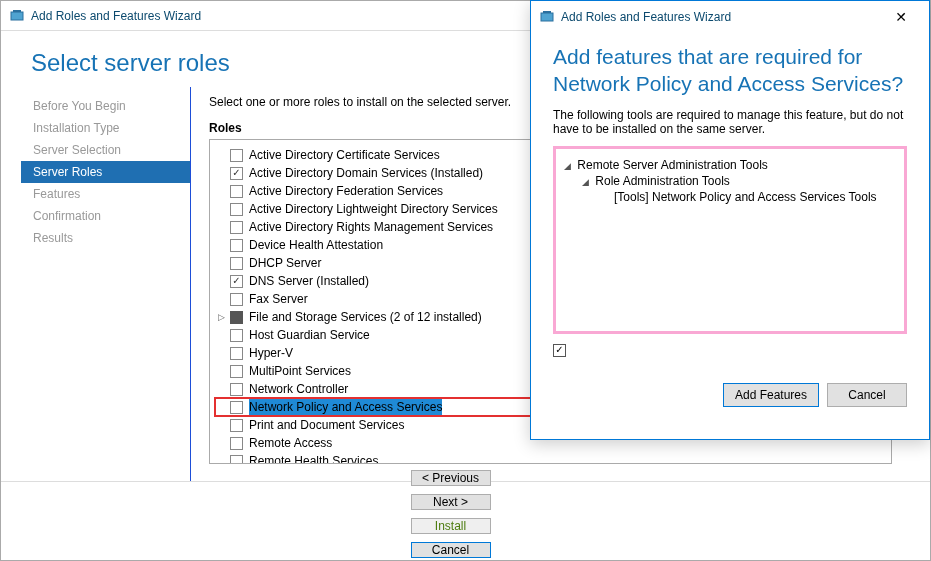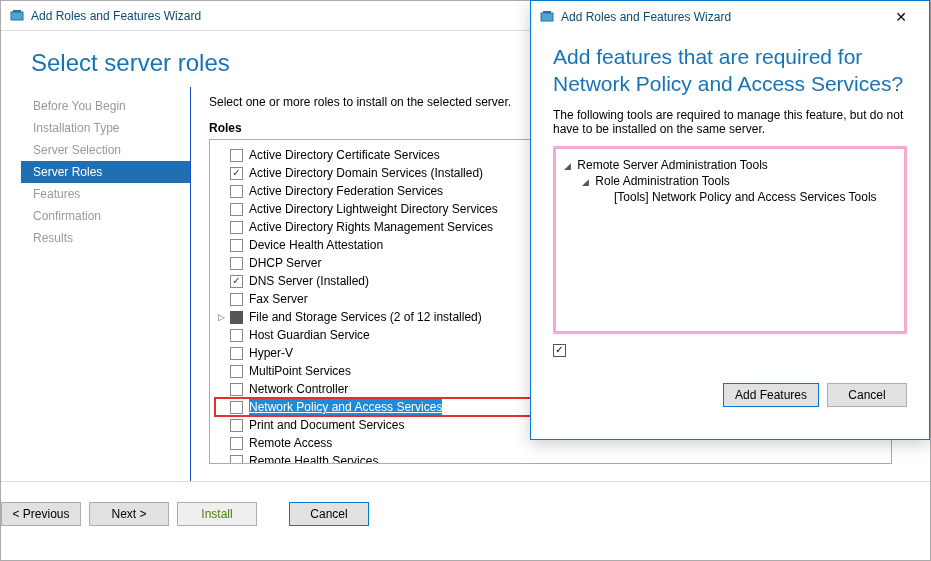--- a/index.html
+++ b/index.html
@@ -24,27 +24,27 @@
     .instruction { font-size: 12px; margin-bottom: 12px; }
     .roles-label { font-weight: bold; font-size: 12px; margin-bottom: 4px; }
     
     .roles-box { border: 1px solid #aaa; height: 325px; overflow-y: auto; padding: 6px 4px; background: #fff; }
     .role-item { display: flex; align-items: center; padding: 1px 4px; font-size: 12px; line-height: 16px; }
     .role-item .chk { width: 13px; height: 13px; border: 1px solid #888; margin-right: 6px; background: #fff; display: inline-flex; align-items: center; justify-content: center; flex-shrink: 0; }
     .role-item .chk.checked::after { content: "✓"; font-size: 10px; color: #333; line-height: 1; }
     .role-item .chk.partial { background: #555; border-color: #555; }
     .role-item .expand { width: 10px; color: #666; font-size: 9px; margin-right: 2px; }
     .role-item .noexpand { width: 10px; margin-right: 2px; }
-    .role-item.selected .role-text { background: #1f8ad6; color: #ffffff; text-decoration: underline; }
+    .role-item.selected .role-text { background: #1f8ad6; color: #000000; }
     .role-item.highlighted { border: 2px solid #e43030; padding: 0 2px; margin: -1px 0; }
     
-    .footer { height: 50px; display: flex; align-items: center; justify-content: flex-start; padding-right: 30px; gap: 8px; border-top: 1px solid transparent; margin-top: 0; padding-top: 12px; }
+    .footer { height: 50px; display: flex; align-items: center; justify-content: center; padding-right: 30px; gap: 8px; border-top: 1px solid transparent; margin-top: 0; padding-top: 12px; flex-direction: column; }
     .btn { min-width: 80px; height: 24px; border: 1px solid #adadad; background: #e1e1e1; font-size: 12px; cursor: default; }
     .btn:disabled { color: #4d7c0f; background: #efefef; }
-    .btn.default { border: 1px solid #0078d7; margin-left: 24px; }
+    .btn.default { border: 1px solid #0078d7; }
     
     .popup { position: absolute; left: 530px; top: 0; width: 400px; height: 440px; border: 1px solid #0078d7; background: #fff; box-shadow: 0 4px 16px rgba(0,0,0,0.2); }
     .popup-titlebar { height: 32px; display: flex; align-items: center; padding: 0 8px; }
     .popup-titlebar .close { margin-left: auto; width: 40px; height: 28px; display: flex; align-items: center; justify-content: center; font-size: 14px; cursor: default; }
     .popup-header { padding: 10px 22px 0 22px; color: #1773b5; font-size: 21px; font-weight: normal; line-height: 1.3; }
     .popup-desc { padding: 10px 22px; font-size: 12px; }
     
     .tree-box { margin: 0 22px; border: 3px solid #f9a8d4; height: 188px; padding: 8px; font-size: 12px; }
     .tree-row { padding: 1px 0; }
     .tree-indent1 { padding-left: 18px; }

